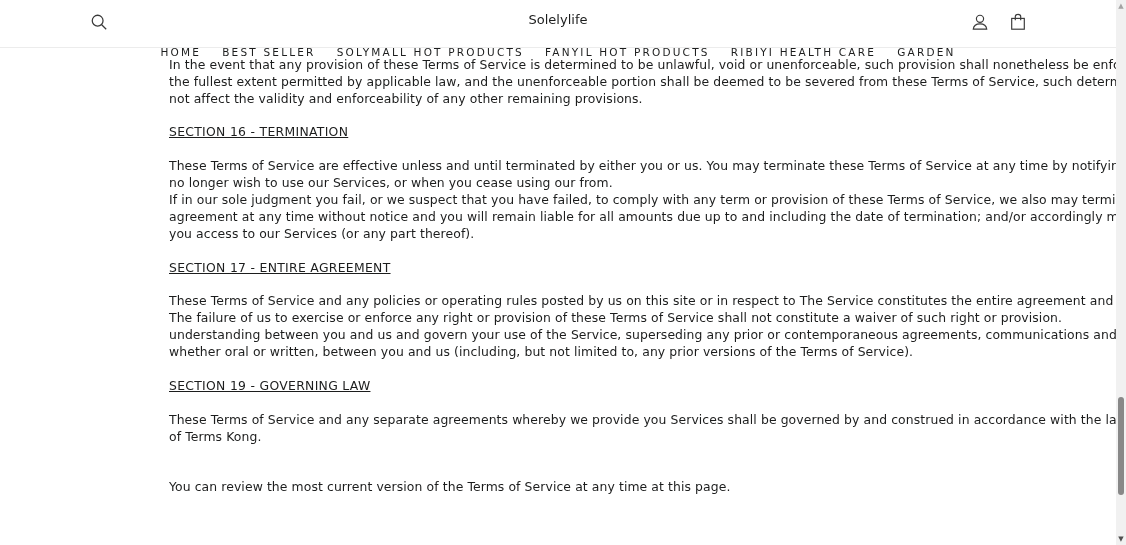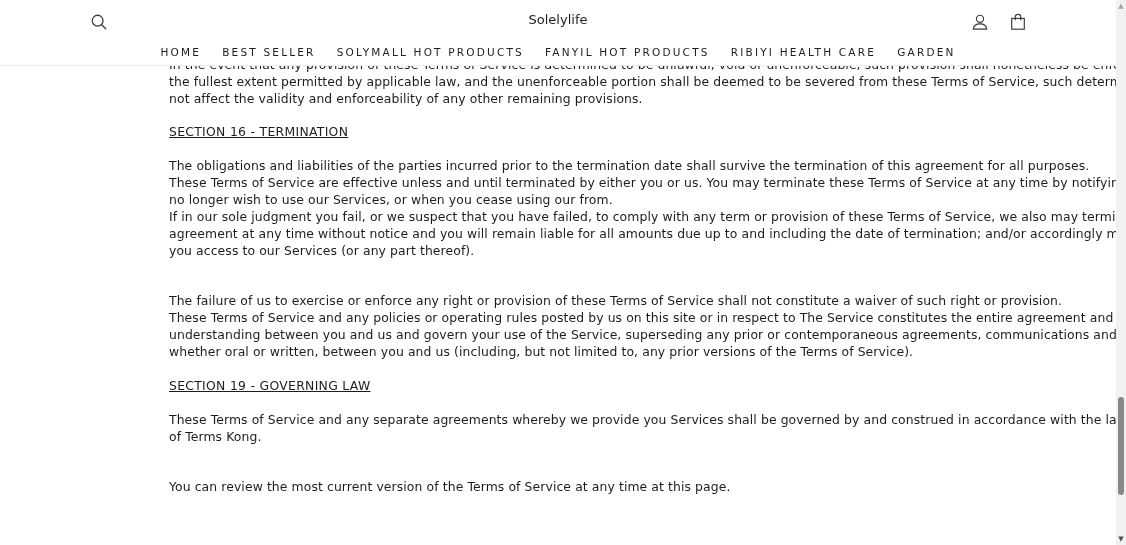--- a/index.html
+++ b/index.html
@@ -7,21 +7,21 @@
     body { font-family: "DejaVu Sans", sans-serif; color: #1c1d1d; position: relative; }
 
     .page { position: absolute; left: 0; top: 0; width: 1116px; height: 545px; overflow: hidden; background: #fff; }
 
     .content { position: absolute; left: 169px; top: -10px; width: 780px; font-size: 12.4px; line-height: 16.9px; letter-spacing: 0.1px; color: #1c1d1d; }
     .content p { margin: 0; }
     .content .gap { height: 16.9px; }
     .content .heading { letter-spacing: 0.3px; text-decoration: underline; }
     .content .line { white-space: nowrap; display: block; }
 
-    .header { position: absolute; left: 0; top: 0; width: 1116px; height: 66px; background: #fff; border-bottom: 1px solid #ececec; z-index: 5; }
+    .header { position: absolute; left: 0; top: 0; width: 1116px; height: 48px; background: #fff; border-bottom: 1px solid #ececec; z-index: 5; }
     .logo { position: absolute; left: 0; width: 1116px; top: 12px; text-align: center; font-size: 13px; color: #1c1d1d; letter-spacing: 0px; }
     .icon-btn { position: absolute; top: 12px; width: 20px; height: 20px; display: flex; align-items: center; justify-content: center; cursor: pointer; }
     .icon-btn svg { width: 18px; height: 18px; }
     .nav { position: absolute; left: 0; top: 41px; width: 1116px; text-align: center; white-space: nowrap; }
     .nav a { display: inline-block; font-size: 10.5px; letter-spacing: 2.2px; color: #1c1d1d; text-decoration: none; margin: 0 8px; cursor: pointer; }
 
     .scrollbar { position: absolute; right: 0; top: 0; width: 10px; height: 545px; background: #f1f1f1; z-index: 10; }
     .scroll-up { position: absolute; left: 1px; top: 2px; width: 8px; height: 8px; font-size: 7px; color: #a3a3a3; text-align: center; line-height: 8px; }
     .scroll-down { position: absolute; left: 1px; bottom: 2px; width: 8px; height: 8px; font-size: 7px; color: #505050; text-align: center; line-height: 8px; }
     .scroll-thumb { position: absolute; left: 2px; top: 397px; width: 6px; height: 98px; background: #888; border-radius: 3px; }
@@ -39,32 +39,32 @@
     <div class="gap"></div>
     <p style="margin-top:16px;">
       <span class="line">In the event that any provision of these Terms of Service is determined to be unlawful, void or unenforceable, such provision shall nonetheless be enforceable to</span>
       <span class="line">the fullest extent permitted by applicable law, and the unenforceable portion shall be deemed to be severed from these Terms of Service, such determination shall</span>
       <span class="line">not affect the validity and enforceability of any other remaining provisions.</span>
     </p>
     <div class="gap"></div>
     <p class="heading">SECTION 16 - TERMINATION</p>
     <div class="gap"></div>
     <p>
-      <span class="line">The obligations and liabilities of the parties incurred prior to the termination date shall survive the termination of this agreement for all purposes.</span>
       <span class="line">These Terms of Service are effective unless and until terminated by either you or us. You may terminate these Terms of Service at any time by notifying us that you</span>
       <span class="line">no longer wish to use our Services, or when you cease using our from.</span>
       <span class="line">If in our sole judgment you fail, or we suspect that you have failed, to comply with any term or provision of these Terms of Service, we also may terminate this</span>
       <span class="line">agreement at any time without notice and you will remain liable for all amounts due up to and including the date of termination; and/or accordingly may deny</span>
       <span class="line">you access to our Services (or any part thereof).</span>
     </p>
     <div class="gap"></div>
+    <p class="heading">SECTION 17 - ENTIRE AGREEMENT</p>
     <div class="gap"></div>
     <p>
+      <span class="line">These Terms of Service and any policies or operating rules posted by us on this site or in respect to The Service constitutes the entire agreement and</span>
       <span class="line">The failure of us to exercise or enforce any right or provision of these Terms of Service shall not constitute a waiver of such right or provision.</span>
-      <span class="line">These Terms of Service and any policies or operating rules posted by us on this site or in respect to The Service constitutes the entire agreement and</span>
       <span class="line">understanding between you and us and govern your use of the Service, superseding any prior or contemporaneous agreements, communications and proposals,</span>
       <span class="line">whether oral or written, between you and us (including, but not limited to, any prior versions of the Terms of Service).</span>
     </p>
     <div class="gap"></div>
     <p class="heading">SECTION 19 - GOVERNING LAW</p>
     <div class="gap"></div>
     <p>
       <span class="line">These Terms of Service and any separate agreements whereby we provide you Services shall be governed by and construed in accordance with the laws</span>
       <span class="line">of Terms Kong.</span>
     </p>

